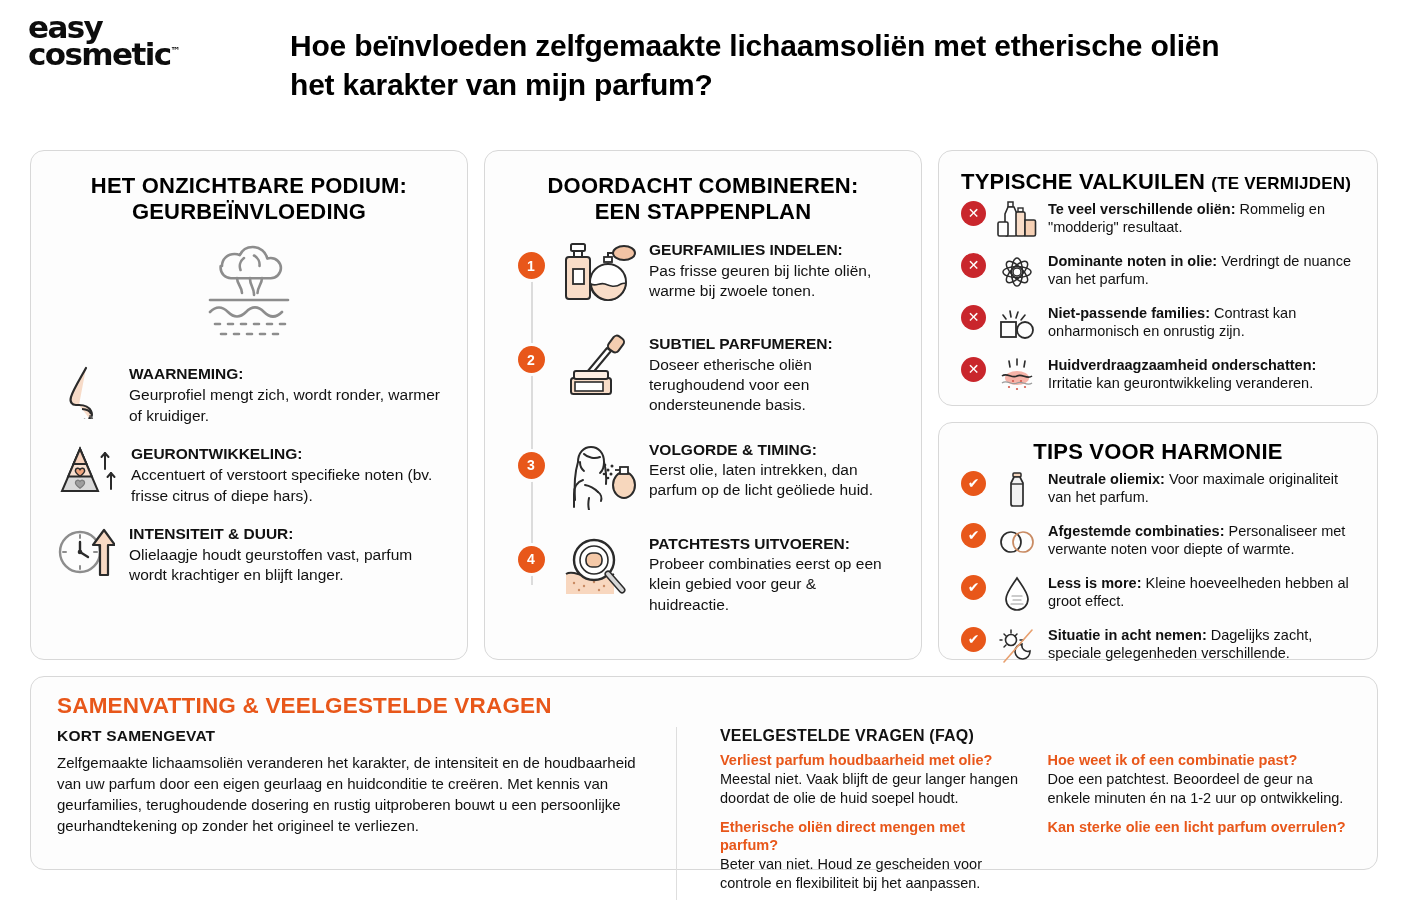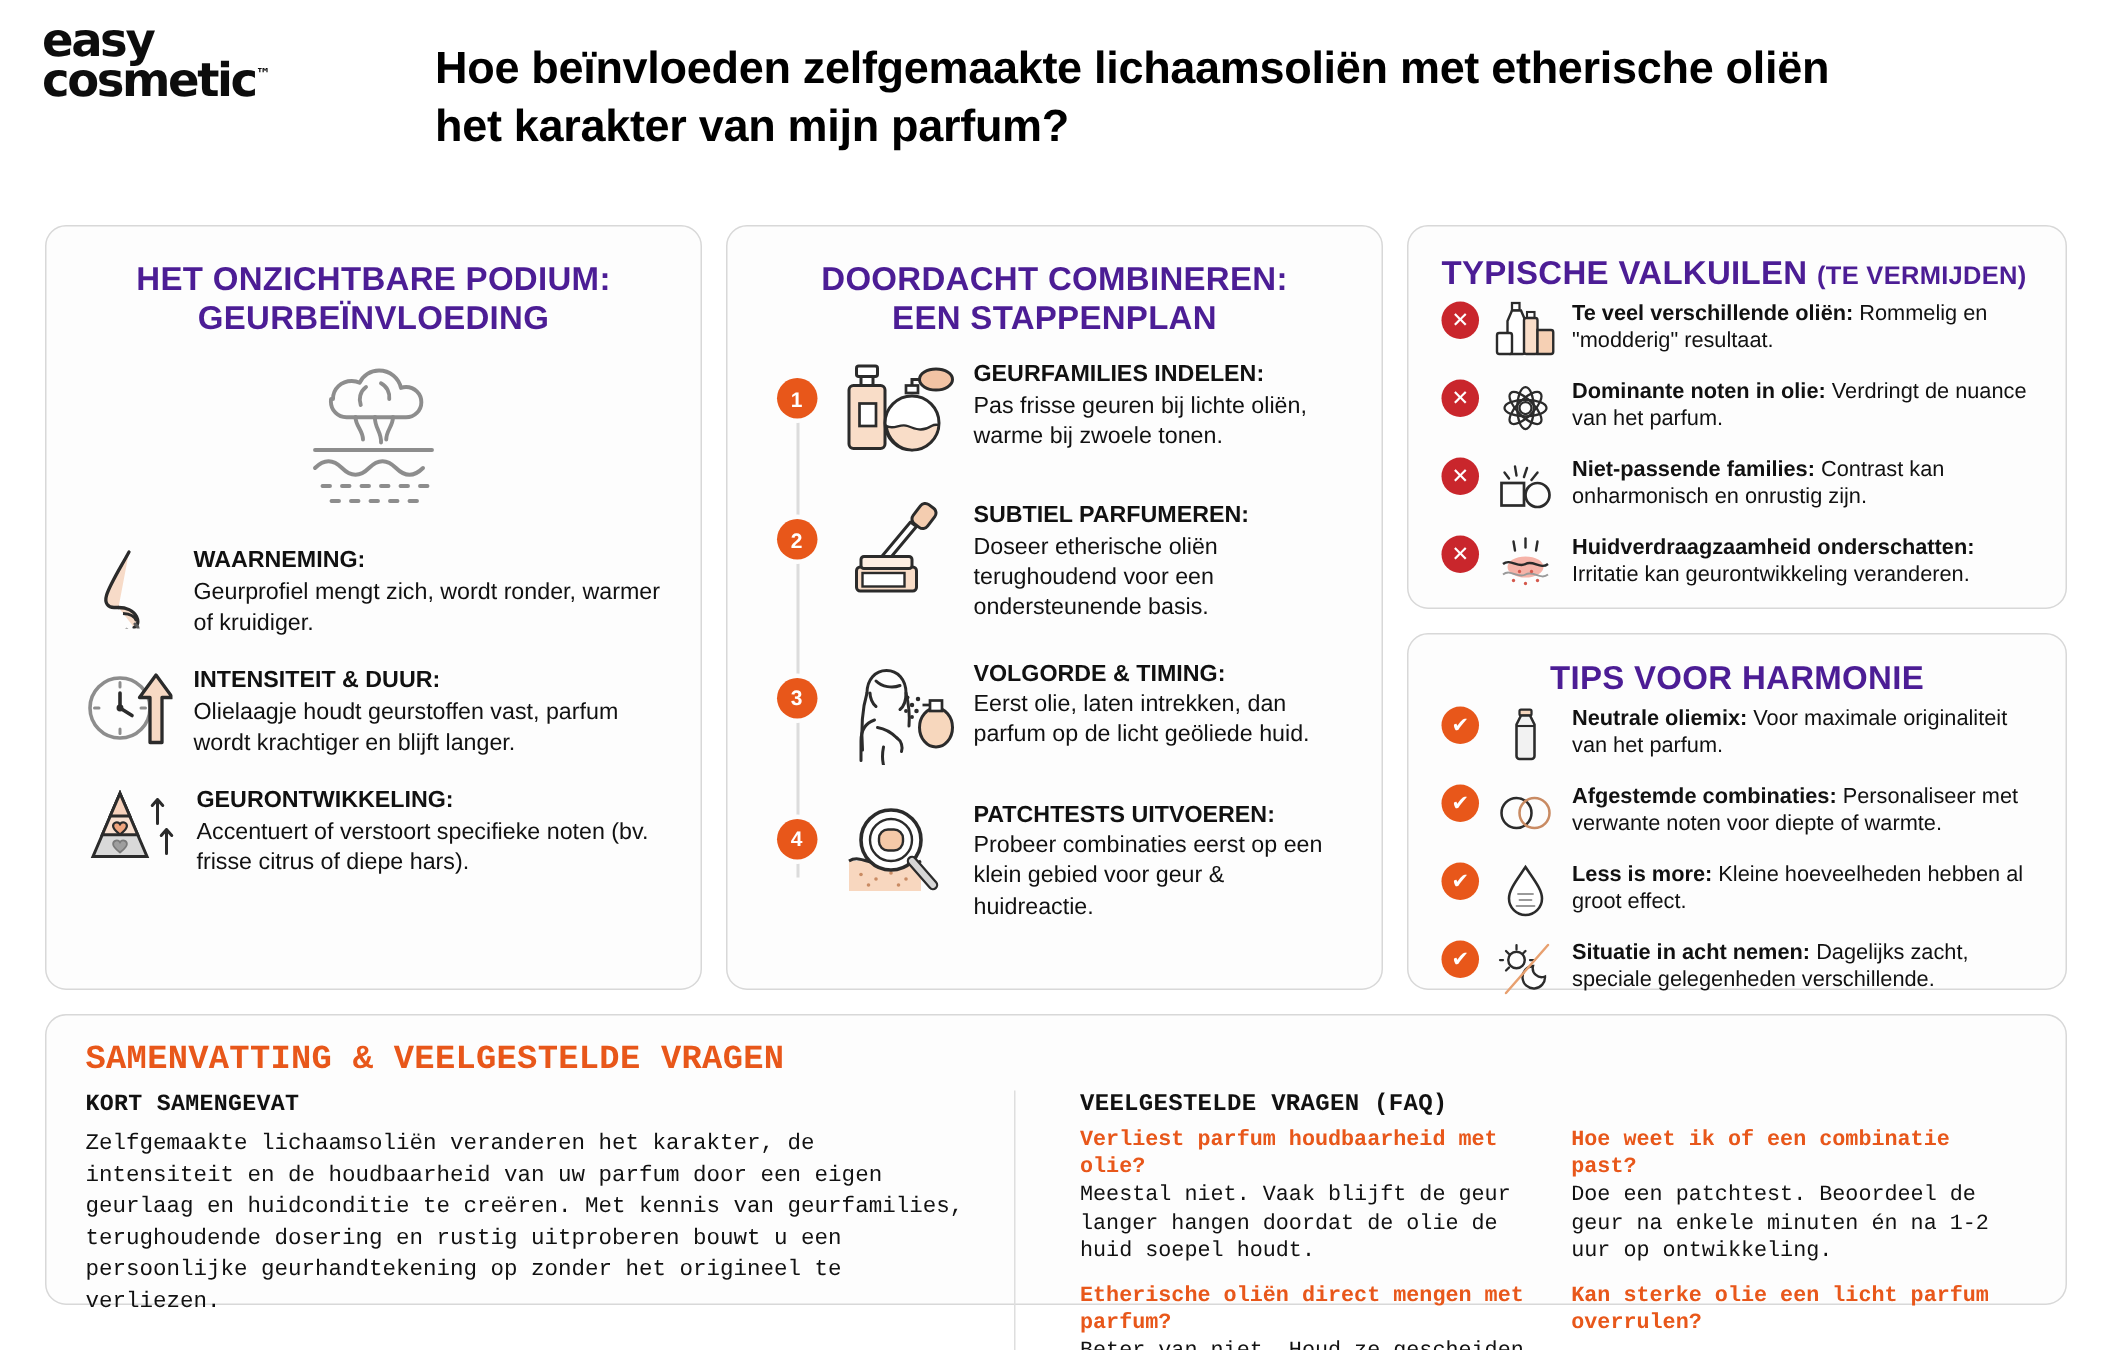--- a/index.html
+++ b/index.html
@@ -38,21 +38,21 @@
     background:#fdfdfd;border:1px solid #d8d8d8;border-radius:14px;
     box-sizing:border-box;
   }
   .col-left{flex:0 0 438px;height:510px;padding:22px 26px;}
   .col-mid{flex:0 0 438px;height:510px;padding:22px 24px;}
   .col-right{flex:1;display:flex;flex-direction:column;gap:16px;}
   .card-pitfalls{height:256px;padding:18px 22px 10px 22px;}
   .card-tips{height:238px;padding:16px 22px 10px 22px;}
 
   .card-title{
-    color:#4c1d95;font-weight:bold;text-align:center;
+    color:#000000;font-weight:bold;text-align:center;
     font-size:22px;line-height:1.17;letter-spacing:0.2px;
     text-transform:uppercase;margin-bottom:4px;
   }
   .card-title .small{font-size:17px;}
   .card-title-left{text-align:left;}
 
   
   .hero{display:flex;justify-content:center;margin:10px 0 16px 0;}
 
   
@@ -90,21 +90,21 @@
   .circ.no{background:#C9262C;}
   .circ.yes{background:#E8571A;}
   .brow .bic{flex:0 0 44px;display:flex;align-items:center;justify-content:center;padding-top:1px;}
   .brow .btxt{flex:1;font-size:14.5px;line-height:1.29;padding-top:1px;}
   .brow .btxt b{font-weight:bold;}
 
   
   .bottom{
     position:absolute;left:30px;top:676px;width:1348px;height:194px;
     background:#fdfdfd;border:1px solid #d8d8d8;border-radius:14px;
-    box-sizing:border-box;padding:16px 26px;font-family:Liberation Mono, monospace;
+    box-sizing:border-box;padding:16px 26px;
   }
   .bottom h2{
     margin:0 0 8px 0;color:#E8571A;font-size:22.5px;font-weight:bold;
     letter-spacing:0.2px;text-transform:uppercase;
   }
   .bottom-grid{display:flex;gap:15px;}
   .sum{flex:0 0 620px;padding-right:30px;box-sizing:border-box;border-right:1px solid #dedede;}
   .sum h3{margin:0 0 7px 0;font-size:15.5px;font-weight:bold;letter-spacing:0.2px;}
   .sum p{margin:0;font-size:15px;line-height:1.40;}
   .faq{flex:1;padding-left:28px;box-sizing:border-box;}
@@ -166,49 +166,49 @@
             </svg>
           </div>
           <div class="txt">
             <span class="hd">WAARNEMING:</span>
             <span>Geurprofiel mengt zich, wordt ronder, warmer of kruidiger.</span>
           </div>
         </div>
 
         <div class="feat">
           <div class="ic">
-            <svg width="58" height="56" viewBox="0 0 58 56">
-              <circle cx="23" cy="29" r="20" fill="none" stroke="#8d8d8d" stroke-width="2.4"></circle>
-              <path d="M23 29 L23 19 M23 29 L31 34" stroke="#2b2b2b" stroke-width="2.4" stroke-linecap="round" fill="none"></path>
-              <circle cx="23" cy="29" r="2.3" fill="#2b2b2b"></circle>
-              <path d="M23 12v3M40 29h-3M23 46v-3M6 29h3" stroke="#8d8d8d" stroke-width="2" stroke-linecap="round"></path>
-              <path d="M43 52 V22 h-7 L47 7 L58 22 h-7 v30 z" fill="#f7d9c4" stroke="#2b2b2b" stroke-width="2.2" stroke-linejoin="round"></path>
-            </svg>
-          </div>
-          <div class="txt">
-            <span class="hd">INTENSITEIT &amp; DUUR:</span>
-            <span>Olielaagje houdt geurstoffen vast, parfum wordt krachtiger en blijft langer.</span>
-          </div>
-        </div>
-
-        <div class="feat">
-          <div class="ic">
             <svg width="60" height="56" viewBox="0 0 60 56">
               <path d="M23 6 L41 48 H5 z" fill="#d9d9d9" stroke="#2b2b2b" stroke-width="2"></path>
               <path d="M23 6 L34.8 33.5 H11.2 z" fill="#f9e0d0" stroke="#2b2b2b" stroke-width="2"></path>
               <path d="M23 6 L29.5 21 H16.5 z" fill="#f7d2bc" stroke="#2b2b2b" stroke-width="2"></path>
               <path d="M23 26.5c-1.4-2.2-4.6-1.3-4.6 1.2 0 2.2 3 4.3 4.6 5.6 1.6-1.3 4.6-3.4 4.6-5.6 0-2.5-3.2-3.4-4.6-1.2z" fill="#f0a57e" stroke="#2b2b2b" stroke-width="1.5"></path>
               <path d="M23 38.5c-1.4-2.2-4.6-1.3-4.6 1.2 0 2.2 3 4.3 4.6 5.6 1.6-1.3 4.6-3.4 4.6-5.6 0-2.5-3.2-3.4-4.6-1.2z" fill="#9e9e9e" stroke="#7a7a7a" stroke-width="1.2"></path>
               <path d="M48 26 V10 M48 10 l-3.5 4 M48 10 l3.5 4" stroke="#2b2b2b" stroke-width="2" stroke-linecap="round" fill="none"></path>
               <path d="M54 46 V30 M54 30 l-3.5 4 M54 30 l3.5 4" stroke="#2b2b2b" stroke-width="2" stroke-linecap="round" fill="none"></path>
             </svg>
           </div>
           <div class="txt">
             <span class="hd">GEURONTWIKKELING:</span>
             <span>Accentuert of verstoort specifieke noten (bv. frisse citrus of diepe hars).</span>
+          </div>
+        </div>
+
+        <div class="feat">
+          <div class="ic">
+            <svg width="58" height="56" viewBox="0 0 58 56">
+              <circle cx="23" cy="29" r="20" fill="none" stroke="#8d8d8d" stroke-width="2.4"></circle>
+              <path d="M23 29 L23 19 M23 29 L31 34" stroke="#2b2b2b" stroke-width="2.4" stroke-linecap="round" fill="none"></path>
+              <circle cx="23" cy="29" r="2.3" fill="#2b2b2b"></circle>
+              <path d="M23 12v3M40 29h-3M23 46v-3M6 29h3" stroke="#8d8d8d" stroke-width="2" stroke-linecap="round"></path>
+              <path d="M43 52 V22 h-7 L47 7 L58 22 h-7 v30 z" fill="#f7d9c4" stroke="#2b2b2b" stroke-width="2.2" stroke-linejoin="round"></path>
+            </svg>
+          </div>
+          <div class="txt">
+            <span class="hd">INTENSITEIT &amp; DUUR:</span>
+            <span>Olielaagje houdt geurstoffen vast, parfum wordt krachtiger en blijft langer.</span>
           </div>
         </div>
 
       </div>
     </div>
 
     <div class="card col-mid">
       <div class="card-title">
         <span>DOORDACHT COMBINEREN:</span><br>
         <span>EEN STAPPENPLAN</span>

